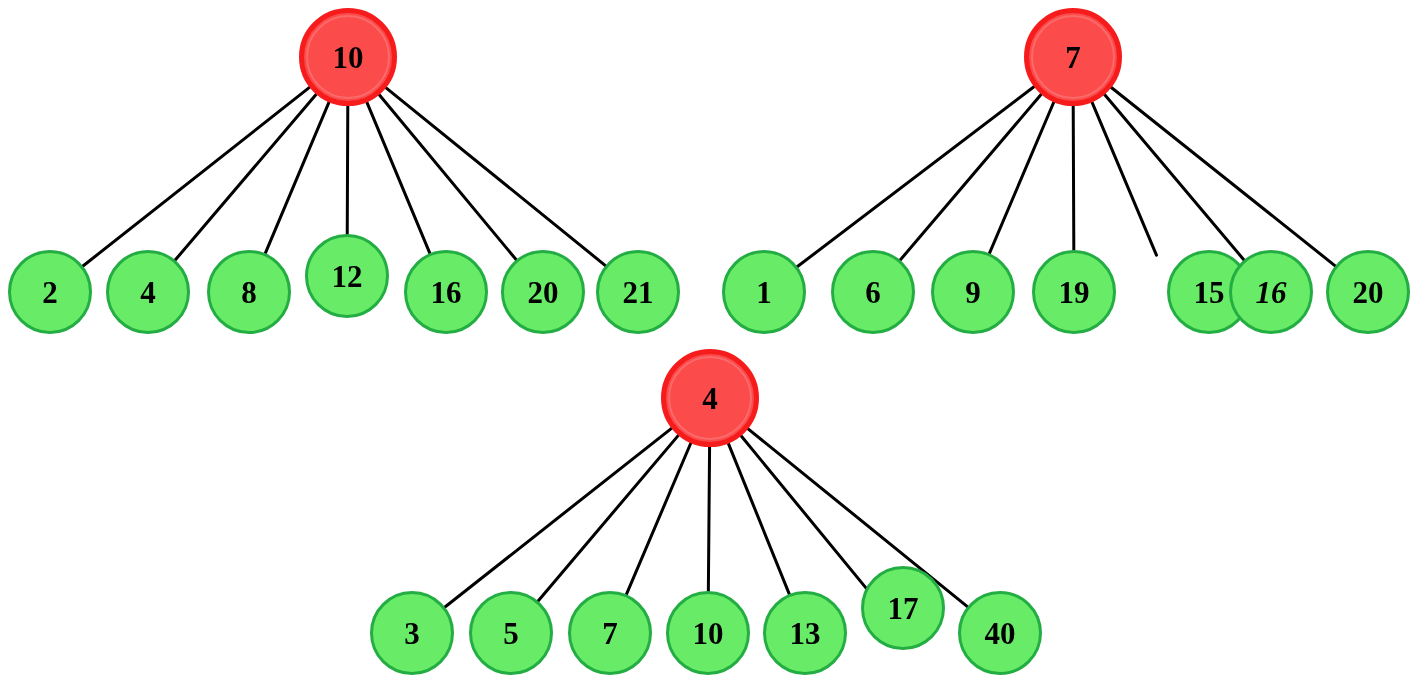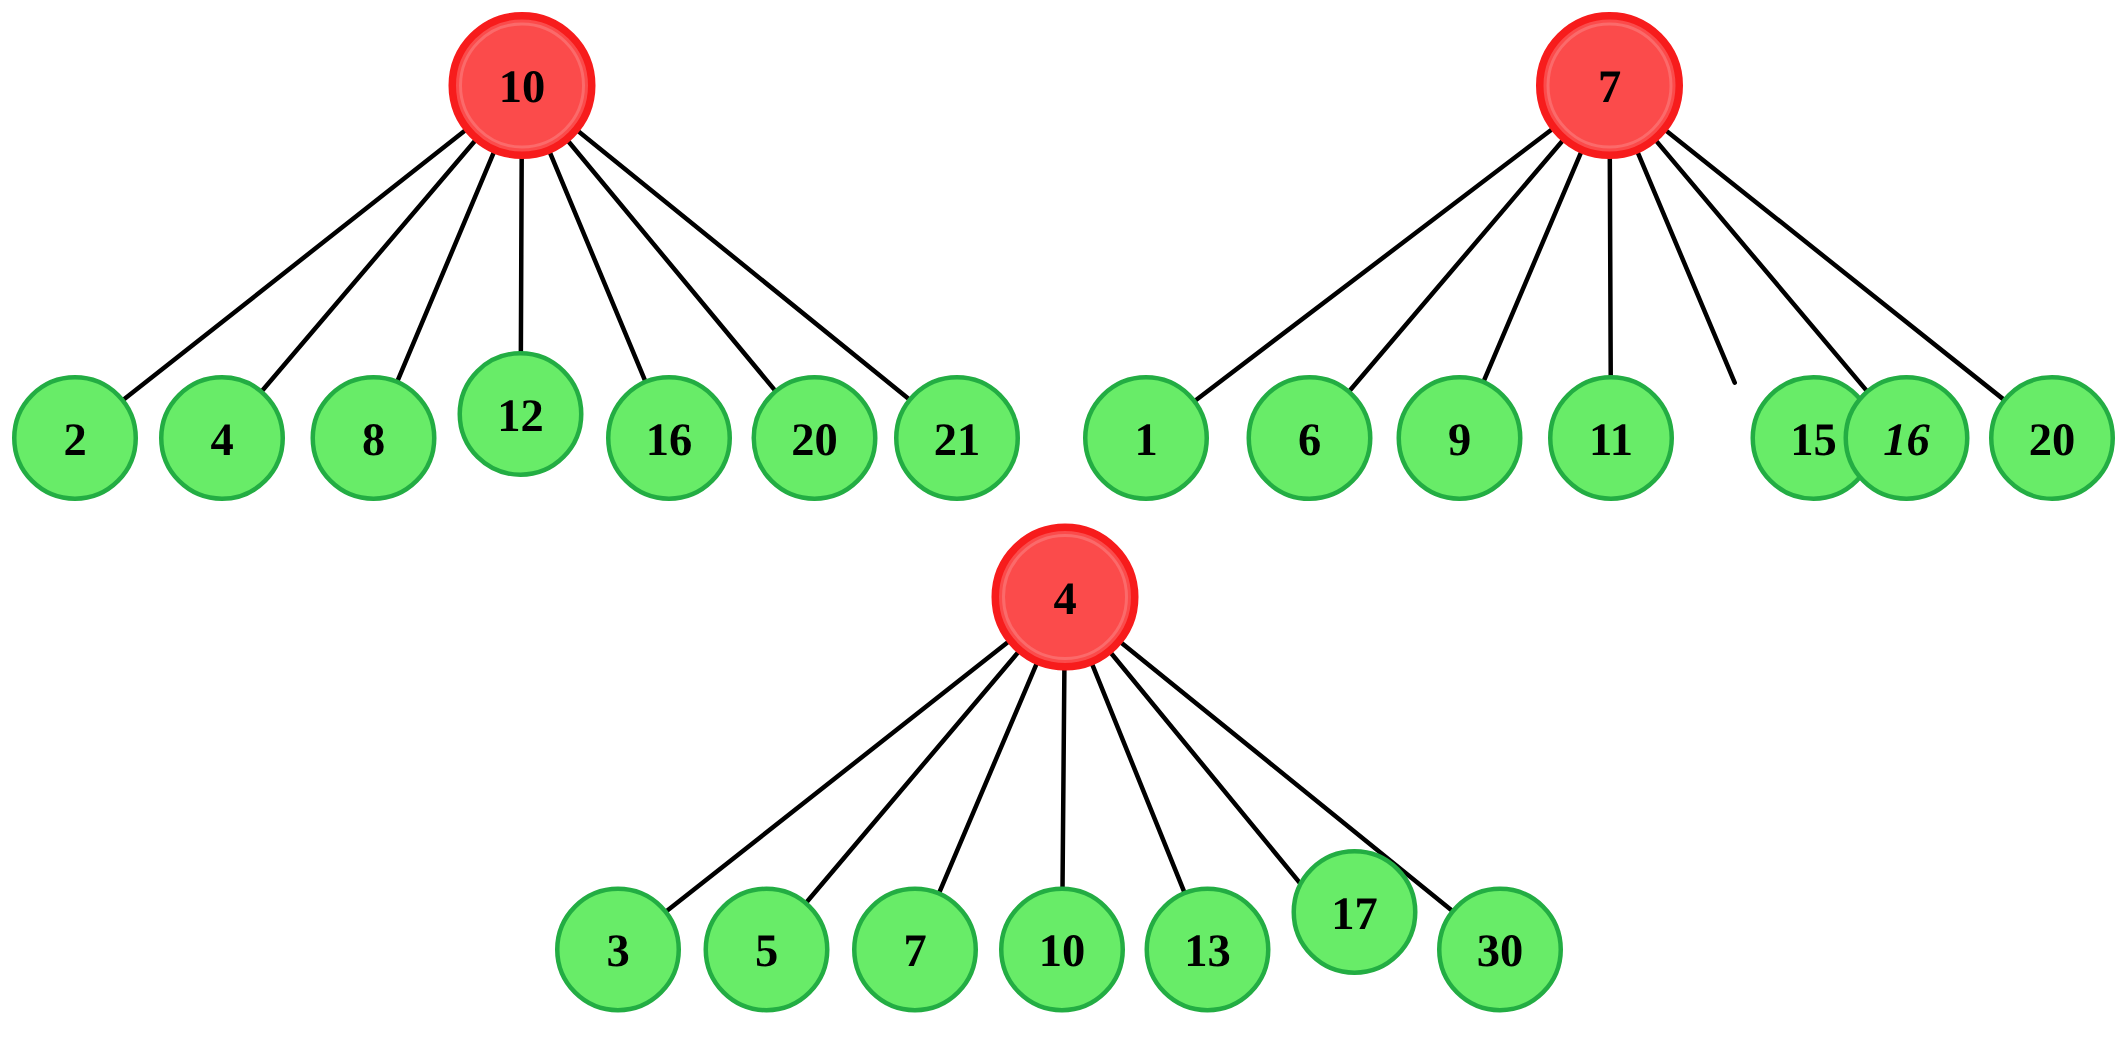--- a/index.html
+++ b/index.html
@@ -133,21 +133,21 @@
       <div class="node node-leaf" style="left: 764px; top: 292px;">
         <span class="node-label">1</span>
       </div>
       <div class="node node-leaf" style="left: 873px; top: 292px;">
         <span class="node-label">6</span>
       </div>
       <div class="node node-leaf" style="left: 973px; top: 292px;">
         <span class="node-label">9</span>
       </div>
       <div class="node node-leaf" style="left: 1074px; top: 292px;">
-        <span class="node-label">11</span>
+        <span class="node-label">19</span>
       </div>
       <div class="node node-leaf" style="left: 1209px; top: 292px;">
         <span class="node-label">15</span>
       </div>
       <div class="node node-leaf" style="left: 1271px; top: 292px; font-style: italic;">
         <span class="node-label">16</span>
       </div>
       <div class="node node-leaf" style="left: 1368px; top: 292px;">
         <span class="node-label">20</span>
       </div>
@@ -166,16 +166,16 @@
       <div class="node node-leaf" style="left: 708px; top: 633px;">
         <span class="node-label">10</span>
       </div>
       <div class="node node-leaf" style="left: 805px; top: 633px;">
         <span class="node-label">13</span>
       </div>
       <div class="node node-leaf" style="left: 903px; top: 608px;">
         <span class="node-label">17</span>
       </div>
       <div class="node node-leaf" style="left: 1000px; top: 633px;">
-        <span class="node-label">30</span>
+        <span class="node-label">40</span>
       </div>
     </div>
 </div>
 
 </body></html>

